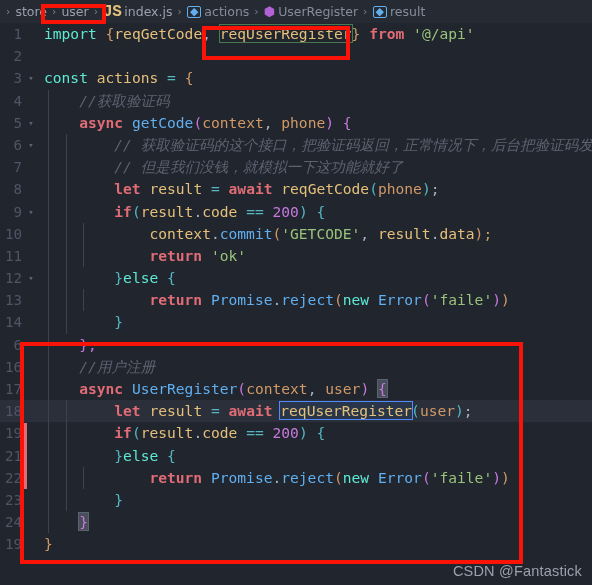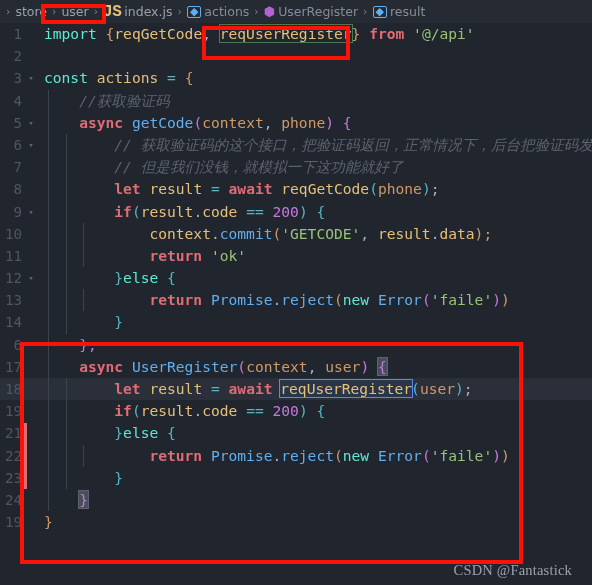--- a/index.html
+++ b/index.html
@@ -150,24 +150,24 @@
     pointer-events: none;
     z-index: 30;
   }
   #annot-user      { left: 41px;  top: 4px;   width: 65px;  height: 20px; }
   #annot-import    { left: 202px; top: 26px;  width: 148px; height: 34px; }
   #annot-block     { left: 20px;  top: 342px; width: 503px; height: 222px; }
 
   
   #watermark {
     position: absolute;
-    right: 20px;
+    right: 10px;
     bottom: 6px;
     color: #9ba1ad;
-    font-family: Liberation Serif, serif;
+    font-family: Liberation Sans, sans-serif;
     font-size: 14.5px;
     z-index: 20;
     letter-spacing: 0.2px;
   }
 </style>
 </head>
 <body>
 
 <div id="breadcrumb">
   <span class="sep">›</span>
@@ -293,20 +293,25 @@
     <span class="fold"></span>
     <span class="code"><span class="ig ig1"></span><span class="ig ig2"></span>        <span class="p3">}</span></span>
   </div>
 
   <div class="row">
     <span class="gutter">6</span>
     <span class="fold"></span>
     <span class="code"><span class="ig ig1"></span>    <span class="p2">}</span><span class="p2">,</span></span>
   </div>
 
+  <div class="row">
+    <span class="gutter">16</span>
+    <span class="fold"></span>
+    <span class="code"><span class="ig ig1"></span>    <span class="cmt">//用户注册</span></span>
+  </div>
 
   <div class="row">
     <span class="gutter">17</span>
     <span class="fold"></span>
     <span class="code"><span class="ig ig1"></span>    <span class="kw2">async</span><span class="plain"> </span><span class="fn">UserRegister</span><span class="p2">(</span><span class="param">context</span><span class="plain">, </span><span class="param">user</span><span class="p2">)</span><span class="plain"> </span><span class="brbox p2">{</span></span>
   </div>
 
   <div class="row hl">
     <span class="gutter">18</span>
     <span class="fold"></span>

